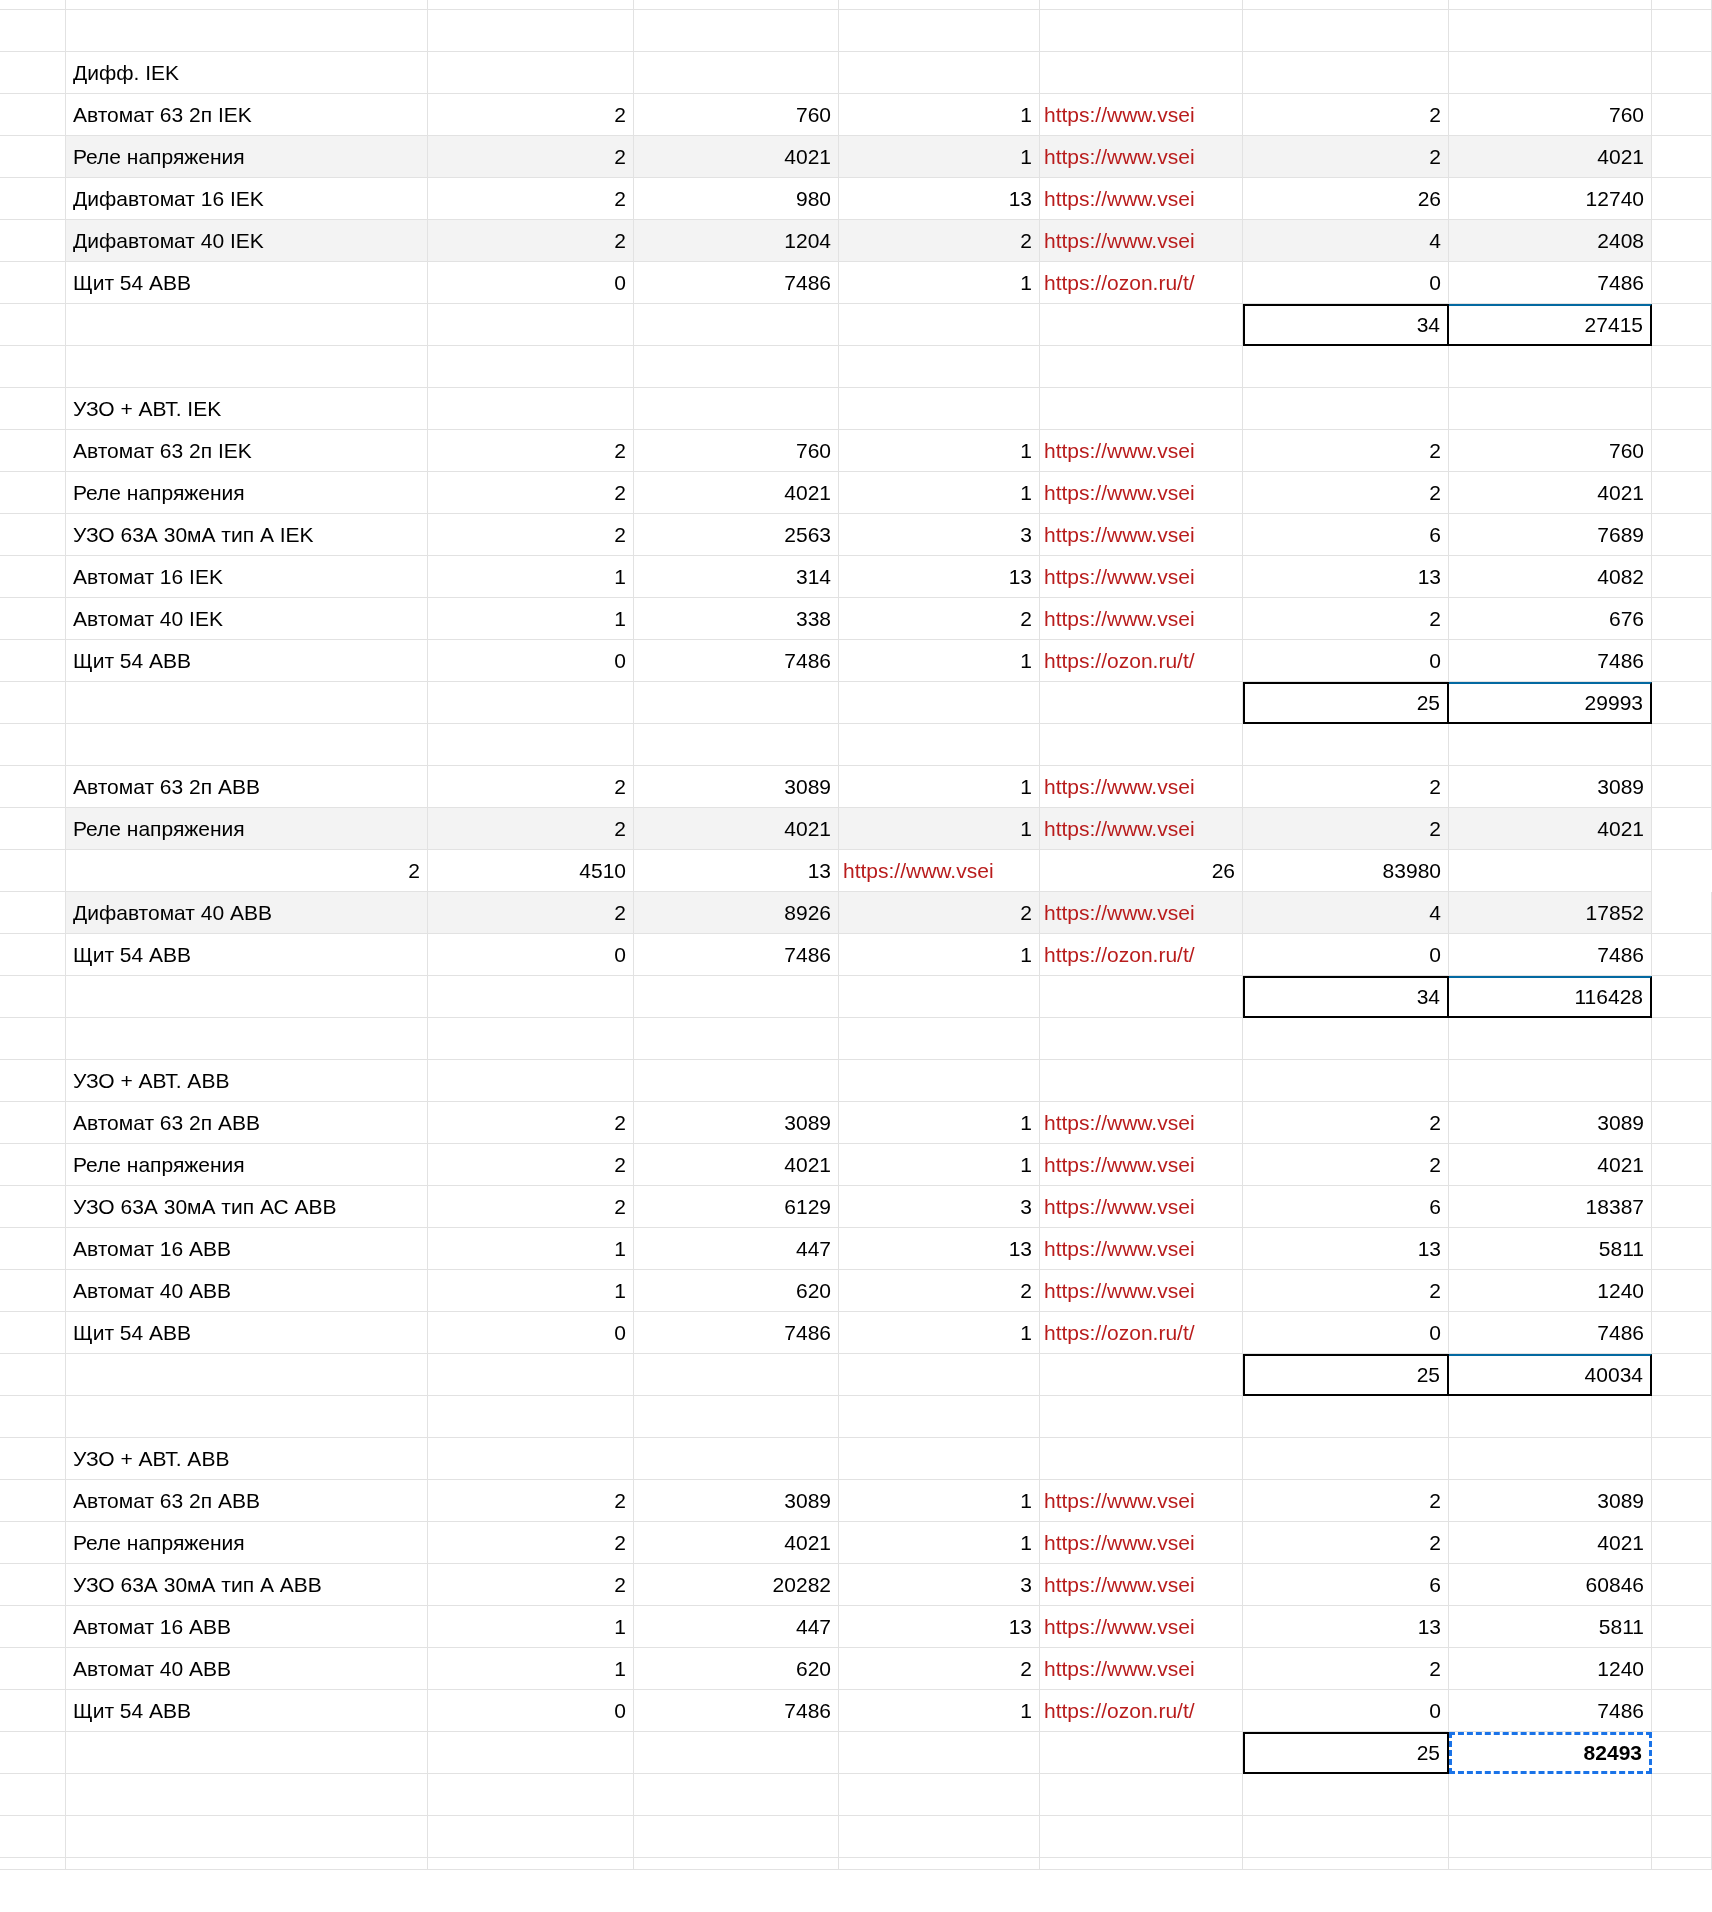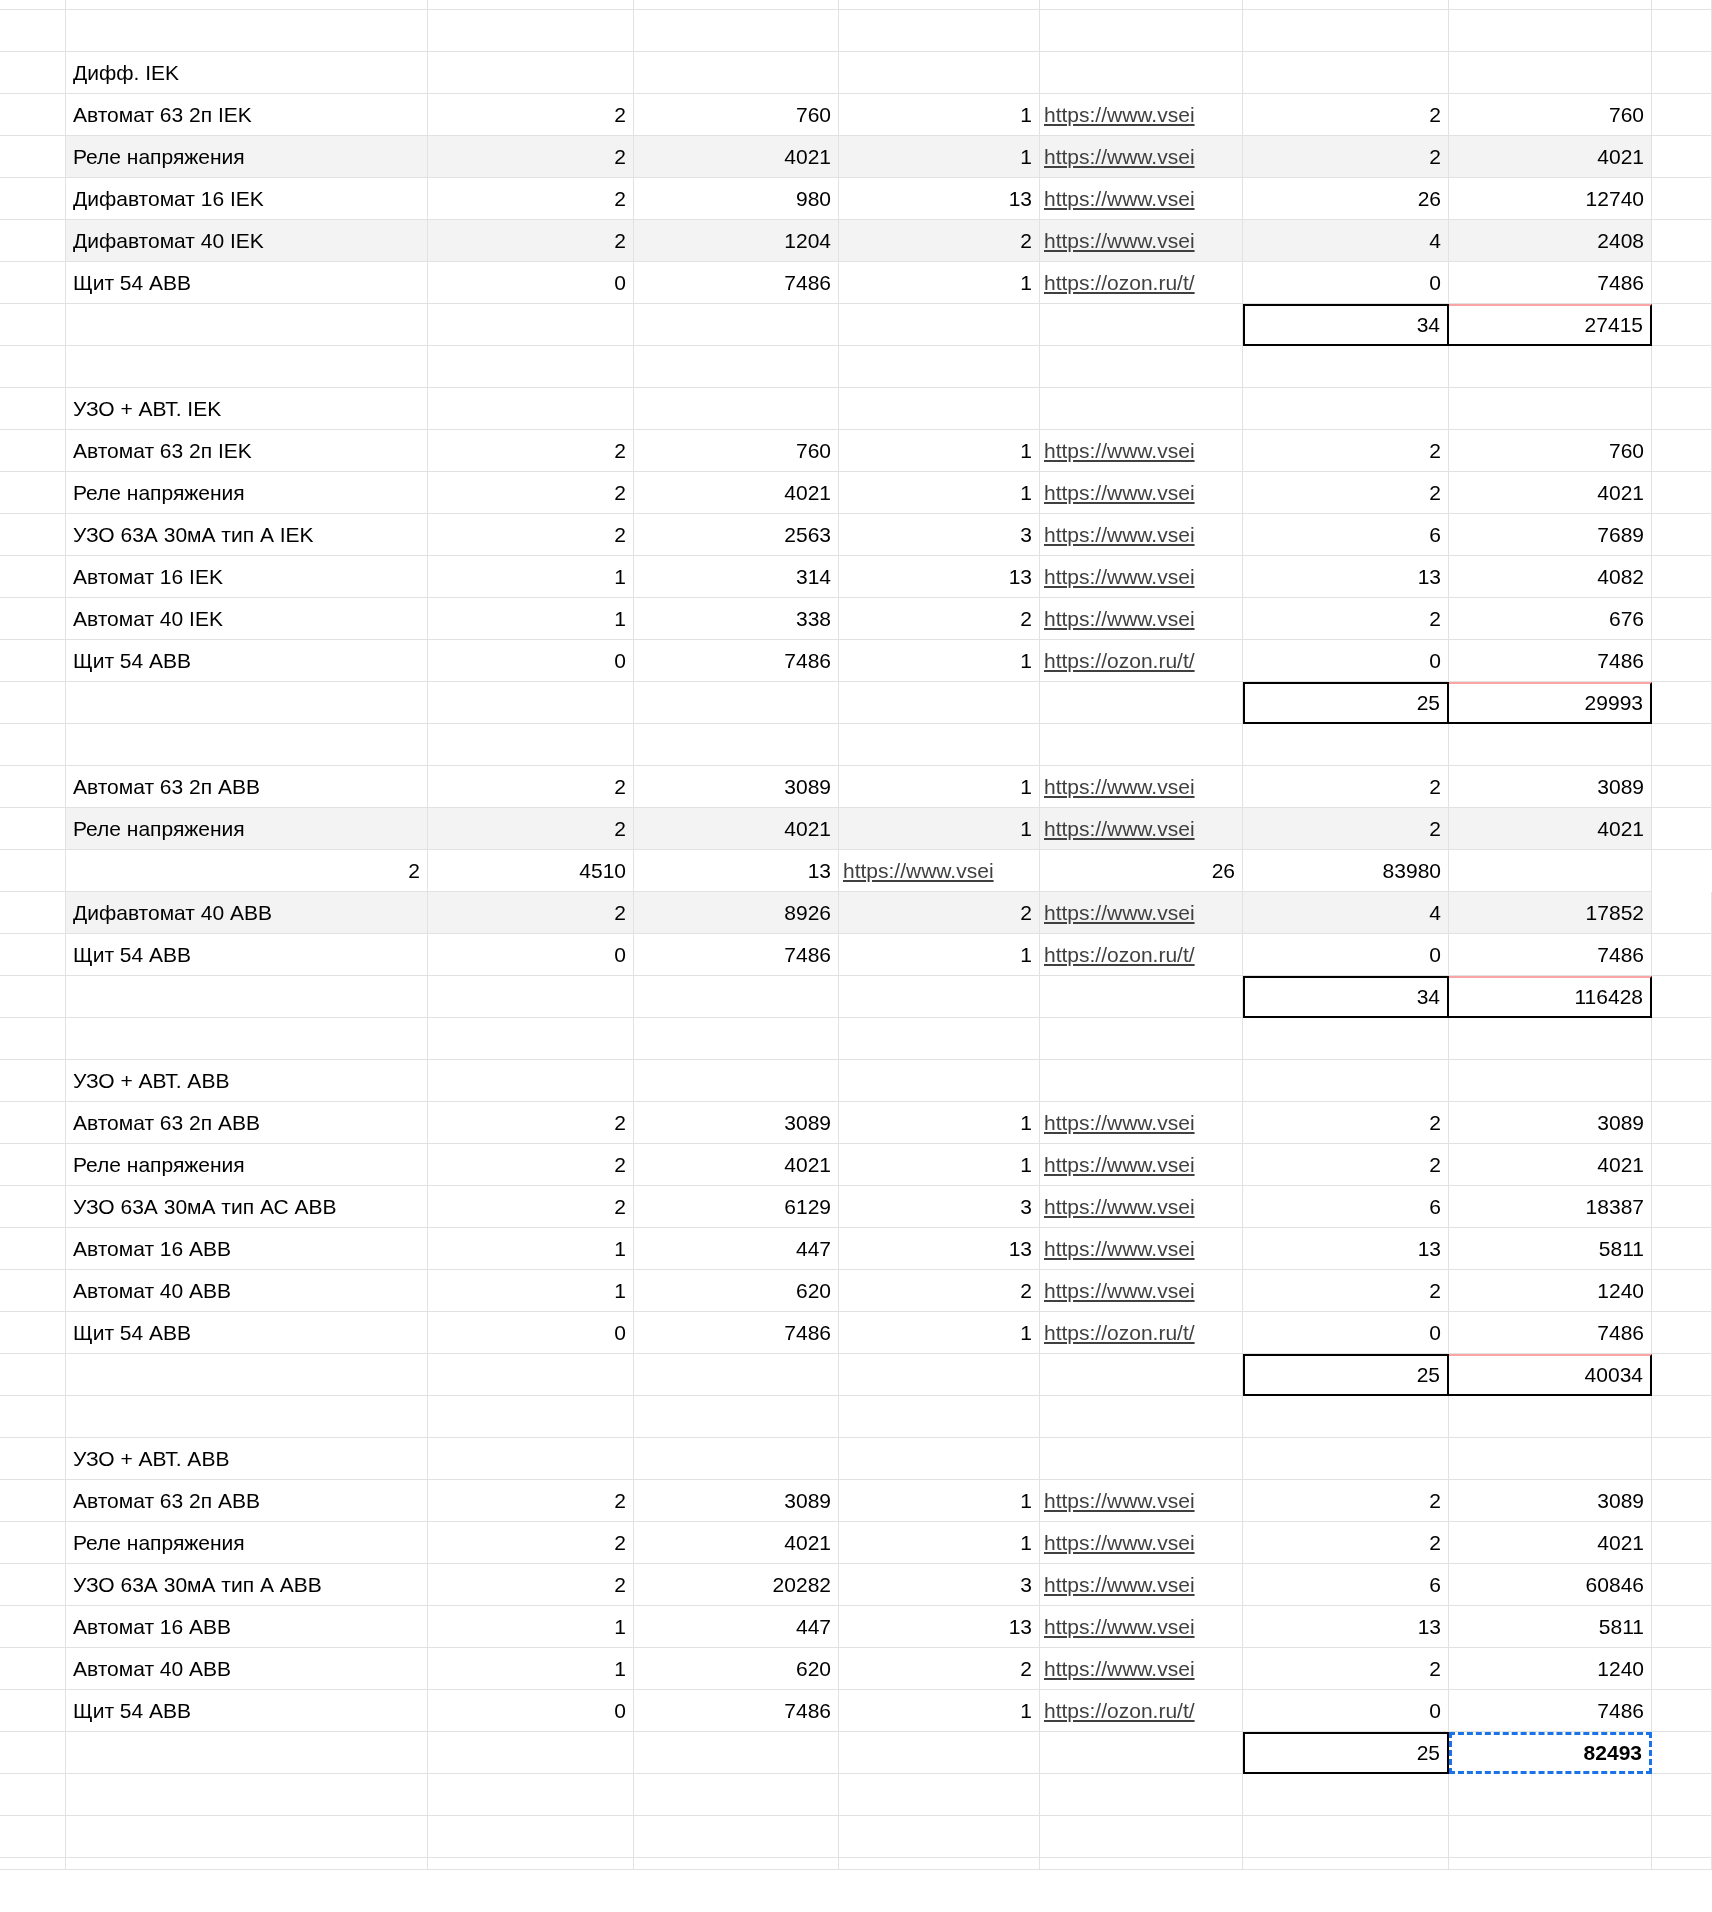--- a/index.html
+++ b/index.html
@@ -28,35 +28,34 @@
     white-space:nowrap;
     display:flex;
     align-items:center;
     background:#fff;
   }
   .cell.shaded{background:#f3f3f3;}
   .cell.name,.cell.header-txt{padding-left:7px;justify-content:flex-start;}
   .cell.num{padding-right:7px;justify-content:flex-end;}
   .cell.linkc{padding-left:4px;justify-content:flex-start;}
   .link{
-    color:#404040;
-    text-decoration:underline;
+    color:#b91c1c;
     white-space:nowrap;
     overflow:hidden;
   }
   
   .cell.tq{
     border-top:2px solid #000;
     border-bottom:2px solid #000;
     border-left:2px solid #000;
     border-right:2px solid #000;
     padding-left:9px;
   }
   .cell.tp{
-    border-top:2px solid #fca5a5;
+    border-top:2px solid #0369a1;
     border-bottom:2px solid #000;
     border-right:2px solid #000;
     border-left:none;
   }
   .cell.tp.selected{
     border:3px dashed #1a73e8;
     position:relative;
     font-weight:bold;
   }
 </style>

